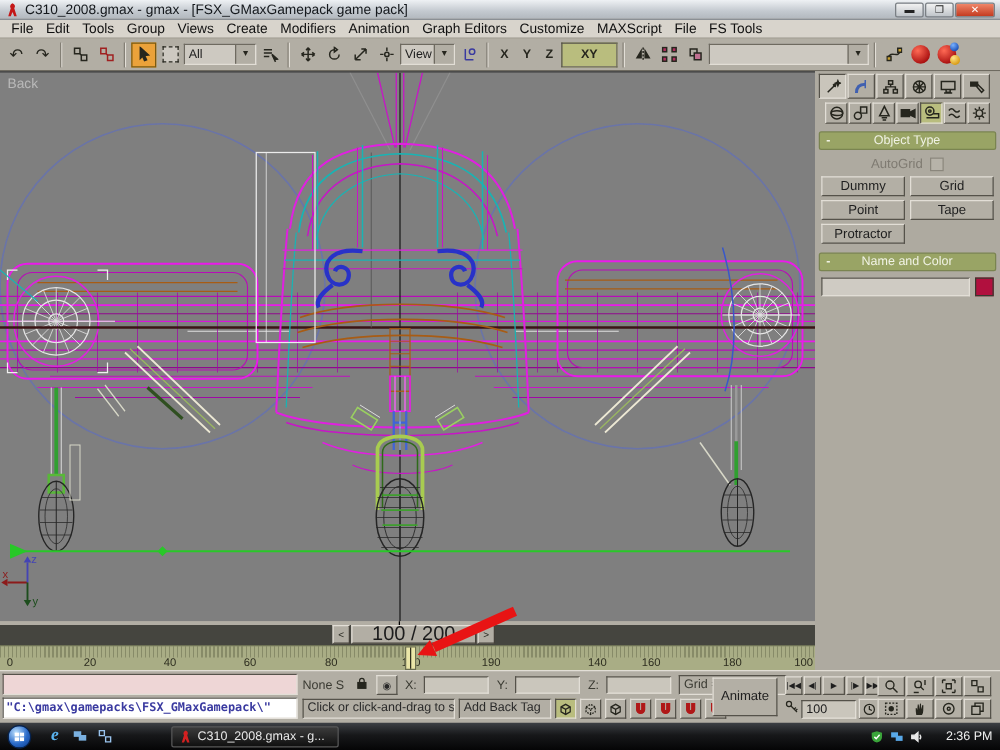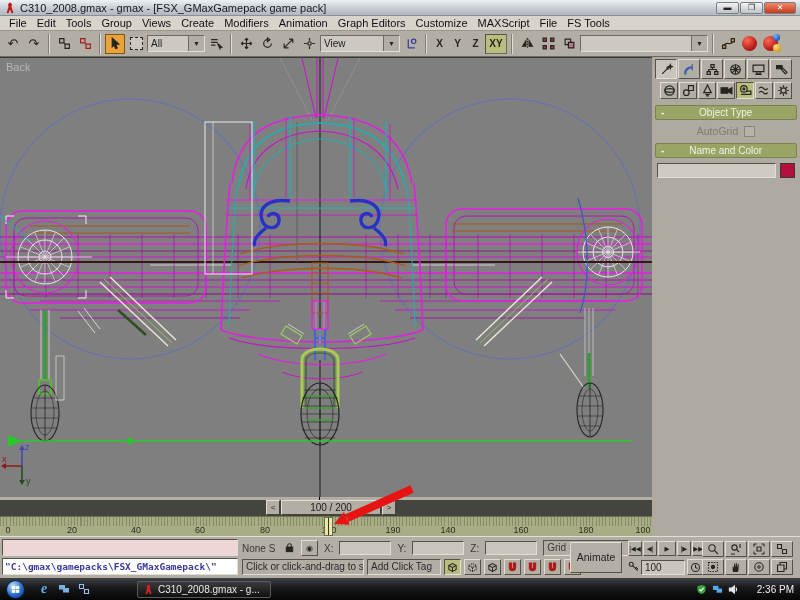--- a/index.html
+++ b/index.html
@@ -60,21 +60,21 @@
   .namecolor{display:flex;gap:4px;align-items:center;padding:5px 2px 2px;}
   .namefield{flex:1;height:15px;background:#cfcbc3;border:1px solid #55524a;border-bottom-color:#e2ded6;border-right-color:#e2ded6;box-sizing:border-box;}
   .swatch{width:15px;height:15px;border:1px solid #3a382f;box-sizing:border-box;}
 
   
   .sliderrow{height:19px;display:flex;}
   .slidertrack{position:relative;width:652px;background:linear-gradient(#b2aea4 0 3px,#45453f 3px);flex:none;}
   .slidercenterline{position:absolute;left:319px;top:0;width:1px;height:3px;background:#000;}
   .sliderhandle{position:absolute;left:266px;top:3px;height:15px;display:flex;}
   .sh-arrow{width:14px;background:#b2aea4;border:1px solid #e2ded6;border-bottom-color:#45413a;border-right-color:#45413a;font-size:8px;line-height:13px;text-align:center;color:#26261e;box-sizing:border-box;}
-  .sh-mid{width:100px;background:#b2aea4;border:1px solid #e2ded6;border-bottom-color:#45413a;border-right-color:#45413a;font-size:10px;text-align:center;line-height:13px;color:#1c1c1c;box-sizing:border-box;margin:0 1px;}
+  .sh-mid{width:100px;background:#b2aea4;border:1px solid #e2ded6;border-bottom-color:#45413a;border-right-color:#45413a;font-size:16px;text-align:center;line-height:13px;color:#1c1c1c;box-sizing:border-box;margin:0 1px;}
   .sliderfill{flex:1;background:#aeaaa0;}
 
   
   .trackrow{height:20px;display:flex;}
   .ruler{position:relative;width:652px;flex:none;background:#a9ad85;border-top:1px solid #6e7255;box-sizing:border-box;
     background-image:repeating-linear-gradient(90deg,#878b68 0 1px,transparent 1px 3.22px);background-size:652px 9px;background-repeat:no-repeat;}
   .ruler .tlabel{position:absolute;top:8px;transform:translateX(-50%);font-size:9px;color:#2e2e20;}
   .framemarker{position:absolute;left:324px;top:0;width:9px;height:19px;background:#eae6a8;border:1px solid #6a6e50;box-sizing:border-box;}
   .framemarker::after{content:"";position:absolute;left:3px;top:0;width:1px;height:17px;background:#30301e;}
   .rulerfill{flex:1;background:#aeaaa0;}
@@ -373,34 +373,34 @@
     <div class="tbtn">
         <svg class="i none">
           <use href="#s-scale"></use>
         </svg>
       </div>
     <div class="tbtn">
         <svg class="i none">
           <use href="#s-manip"></use>
         </svg>
       </div>
-    <div class="dd" style="width:80px">
+    <div class="dd" style="width:44px">
       <span class="val">View</span>
         <span class="arr">▼</span>
     </div>
     <div class="tbtn">
         <svg class="i none" style="stroke:#3a3aa0">
           <use href="#s-pivot"></use>
         </svg>
       </div>
     <div class="tsep"></div>
     <div class="tbtn txt">X</div>
     <div class="tbtn txt">Y</div>
     <div class="tbtn txt">Z</div>
-    <div class="tbtn txt pressed2" style="width:22px">XY</div>
+    <div class="tbtn txt pressed2" style="width:45px">XY</div>
     <div class="tsep"></div>
     <div class="tbtn">
         <svg class="i">
           <use href="#s-mirror"></use>
         </svg>
       </div>
     <div class="tbtn">
         <svg class="i" style="fill:#b03060">
           <use href="#s-array"></use>
         </svg>
@@ -667,20 +667,27 @@
       </div>
       <div class="rollout">
         <div class="rhead">
           <span class="minus">-</span>
           <span class="rtitle">Object Type</span>
         </div>
         <div class="autogrid">
           <span>AutoGrid</span>
           <span class="chk"></span>
         </div>
+        <div class="objbtns">
+          <div class="btn3d">Dummy</div>
+          <div class="btn3d">Grid</div>
+          <div class="btn3d">Point</div>
+          <div class="btn3d">Tape</div>
+          <div class="btn3d">Protractor</div>
+        </div>
       </div>
       <div class="rollout">
         <div class="rhead">
           <span class="minus">-</span>
           <span class="rtitle">Name and Color</span>
         </div>
         <div class="namecolor">
           <div class="namefield"></div>
           <div class="swatch" style="background:#b1103e"></div>
         </div>
@@ -702,21 +709,21 @@
 
   <div class="trackrow">
     <div class="ruler">
       <span class="tlabel" style="left:8px">0</span>
       <span class="tlabel" style="left:72px">20</span>
       <span class="tlabel" style="left:136px">40</span>
       <span class="tlabel" style="left:200px">60</span>
       <span class="tlabel" style="left:265px">80</span>
       <span class="tlabel" style="left:329px">100</span>
       <span class="tlabel" style="left:393px">190</span>
-      <span class="tlabel" style="left:448px">140</span>
+      <span class="tlabel" style="left:478px">140</span>
       <span class="tlabel" style="left:521px">160</span>
       <span class="tlabel" style="left:586px">180</span>
       <span class="tlabel" style="left:643px">100</span>
       <div class="framemarker"></div>
     </div>
     <div class="rulerfill"></div>
   </div>
 
   <div class="statusbar">
     <div class="listener-pink sunken"></div>
@@ -734,21 +741,21 @@
       <input class="field" style="width: 52px;">
       <span class="sb-label">Y:</span>
       <input class="field" style="width: 52px;">
       <span class="sb-label">Z:</span>
       <input class="field" style="width: 52px;">
       <span class="promptbox sunken" style="width:86px;color:#3a3a32">Grid = 10.0m</span>
     </div>
 
     <div class="sb-r2">
       <span class="promptbox sunken" style="width:122px">Click or click-and-drag to selec</span>
-      <span class="promptbox sunken" style="width:74px">Add Click Tag</span>
+      <span class="promptbox sunken" style="width:74px">Add Back Tag</span>
       <span class="sbtn pressed">
           <svg class="i none">
             <use href="#s-cube"></use>
           </svg>
         </span>
       <span class="sbtn">
           <svg class="i none" style="stroke-dasharray:1.5 1">
             <use href="#s-cube"></use>
           </svg>
         </span>

